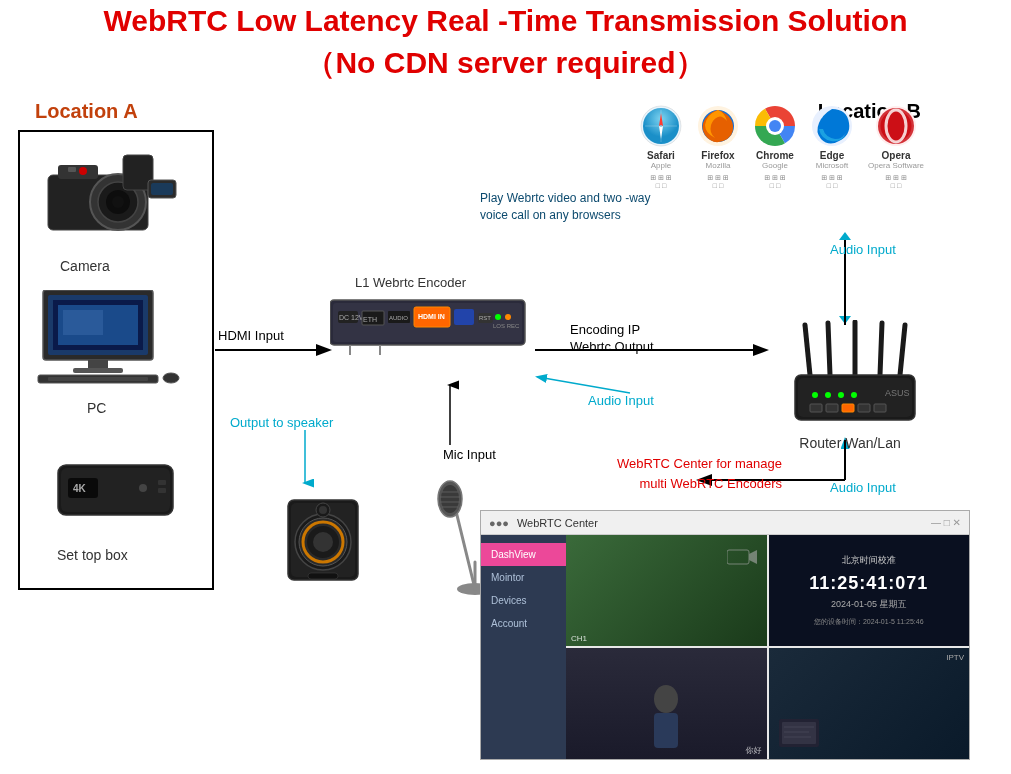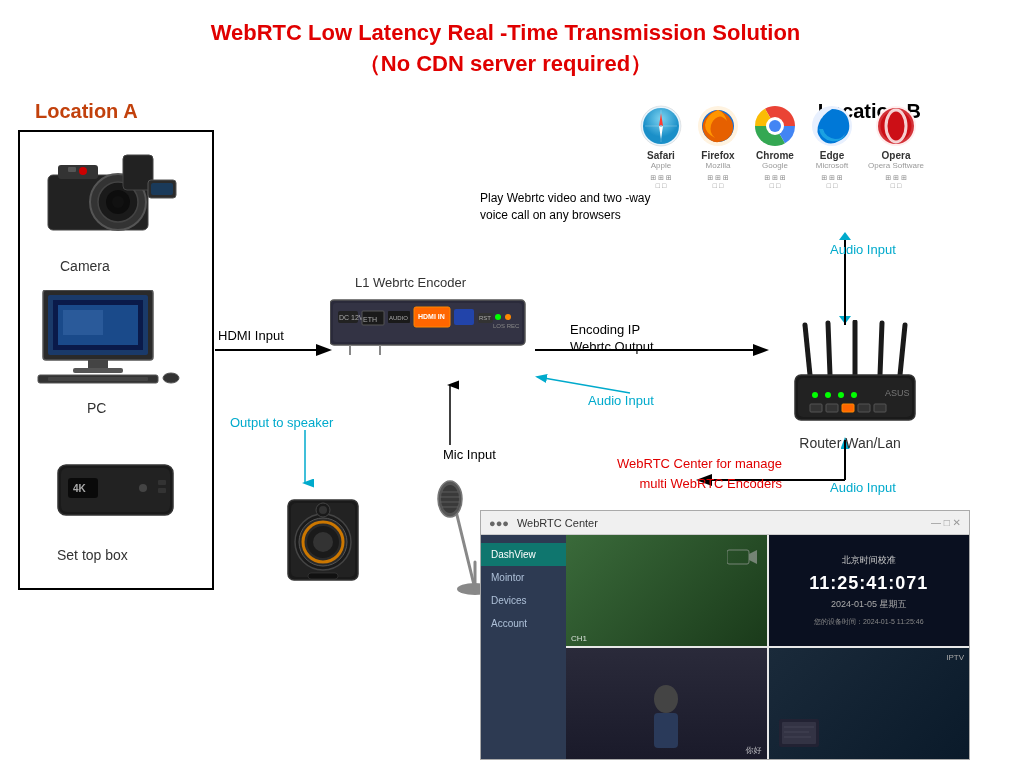--- a/index.html
+++ b/index.html
@@ -8,23 +8,22 @@
       height: 774px;
       background: #ffffff;
       font-family: Arial, sans-serif;
       position: relative;
       overflow: hidden;
     }
 
     .main-title {
       text-align: center;
       color: #e00000;
-      font-size: 22px;
+      font-size: 30px;
       font-weight: bold;
-      padding-top: 18px;
       line-height: 1.4;
     }
 
     .location-a-label {
       position: absolute;
       left: 35px;
       top: 100px;
       font-size: 20px;
       font-weight: bold;
       color: #c2410c;
@@ -157,21 +156,21 @@
       border-radius: 50%;
       margin-bottom: 3px;
     }
 
     
     .play-webrtc-text {
       position: absolute;
       left: 480px;
       top: 190px;
       font-size: 12px;
-      color: #000000;
+      color: #0c4a6e;
       width: 190px;
       line-height: 1.4;
     }
 
     .hdmi-input-label {
       position: absolute;
       left: 218px;
       top: 328px;
       font-size: 13px;
       color: #000;
@@ -282,21 +281,21 @@
       padding: 8px 0;
     }
     .sidebar-menu-item {
       color: #aec0d8;
       font-size: 10px;
       padding: 6px 10px;
       cursor: pointer;
     }
     .sidebar-menu-item.active {
       color: #fff;
-      background: #0f766e;
+      background: #ec4899;
     }
     .screenshot-content {
       flex: 1;
       background: #e8e8e8;
       display: grid;
       grid-template-columns: 1fr 1fr;
       grid-template-rows: 1fr 1fr;
       gap: 2px;
       position: relative;
     }

